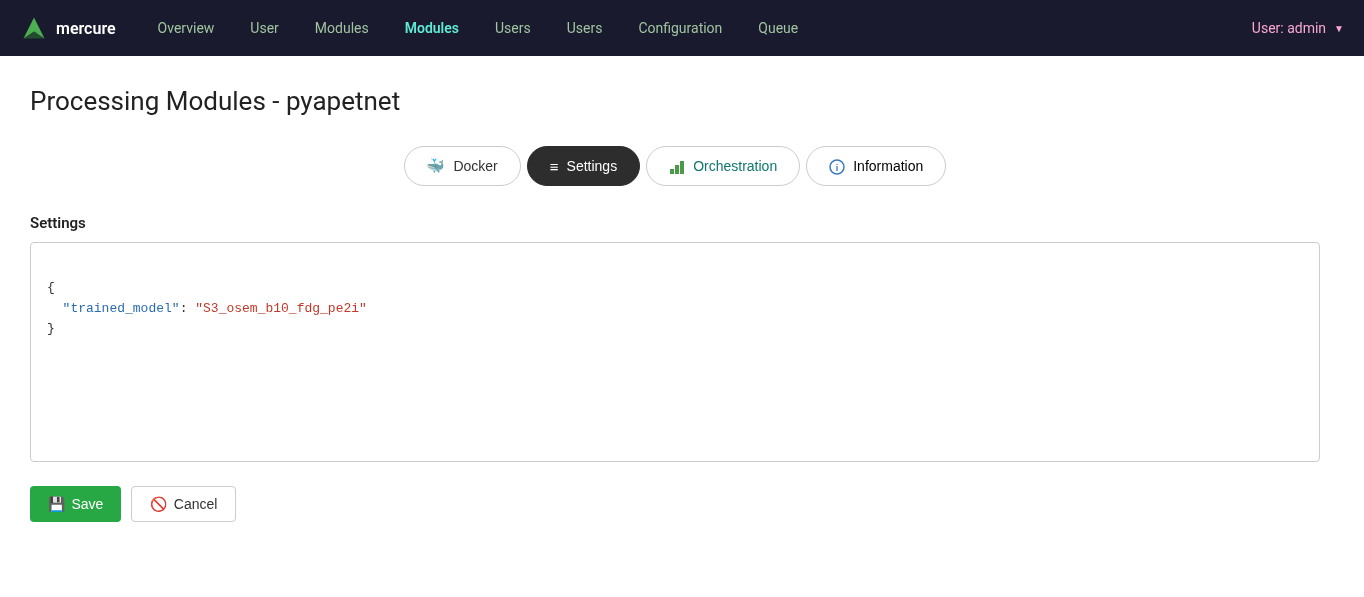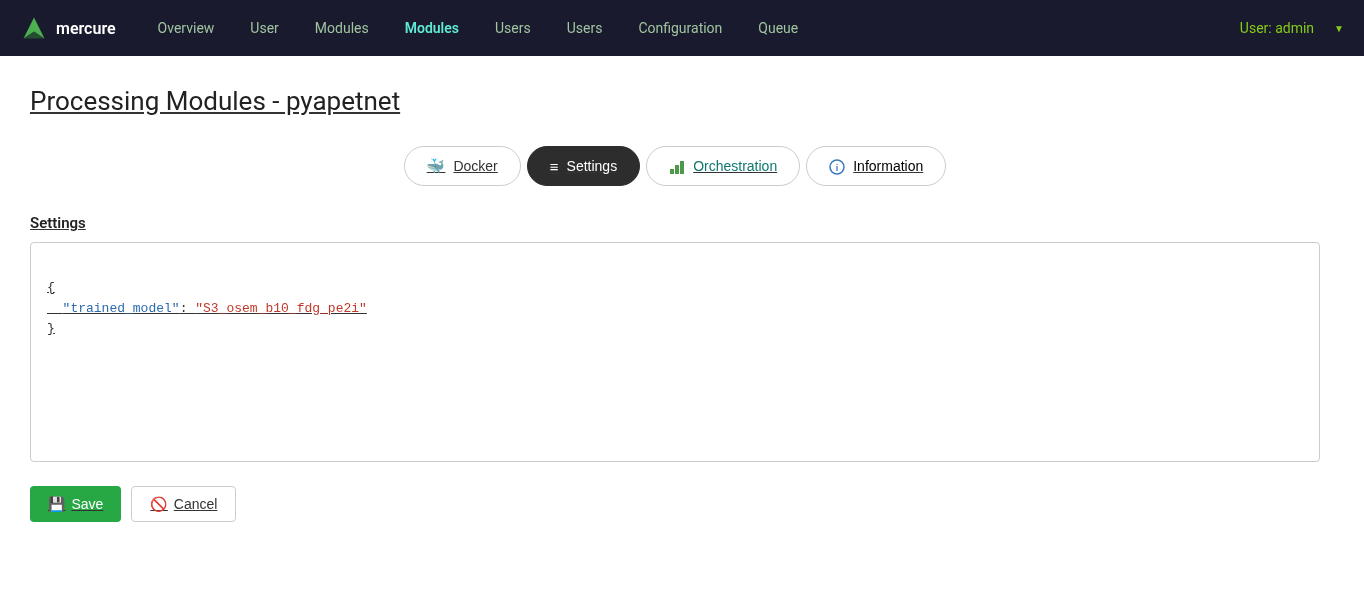--- a/index.html
+++ b/index.html
@@ -36,33 +36,32 @@
     .nav-link {
       color: #a0c4a0;
       text-decoration: none;
       padding: 6px 12px;
       border-radius: 4px;
       font-size: 14px;
       cursor: pointer;
     }
     .nav-link.active { color: #5eead4; font-weight: 600; }
     .nav-user {
-      color: #84cc16;
-      font-size: 14px;
-      display: flex;
-      align-items: center;
-      gap: 20px;
+      color: #f9a8d4;
+      font-size: 14px;
+      display: flex;
+      align-items: center;
+      gap: 8px;
       cursor: pointer;
     }
     .nav-user-caret { font-size: 10px; }
 
     
     .main {
       padding: 30px 44px 20px 30px;
-      text-decoration: underline;
     }
     .page-title {
       font-size: 26px;
       font-weight: 400;
       color: #222;
       margin-bottom: 30px;
     }
 
     
     .tabs {

